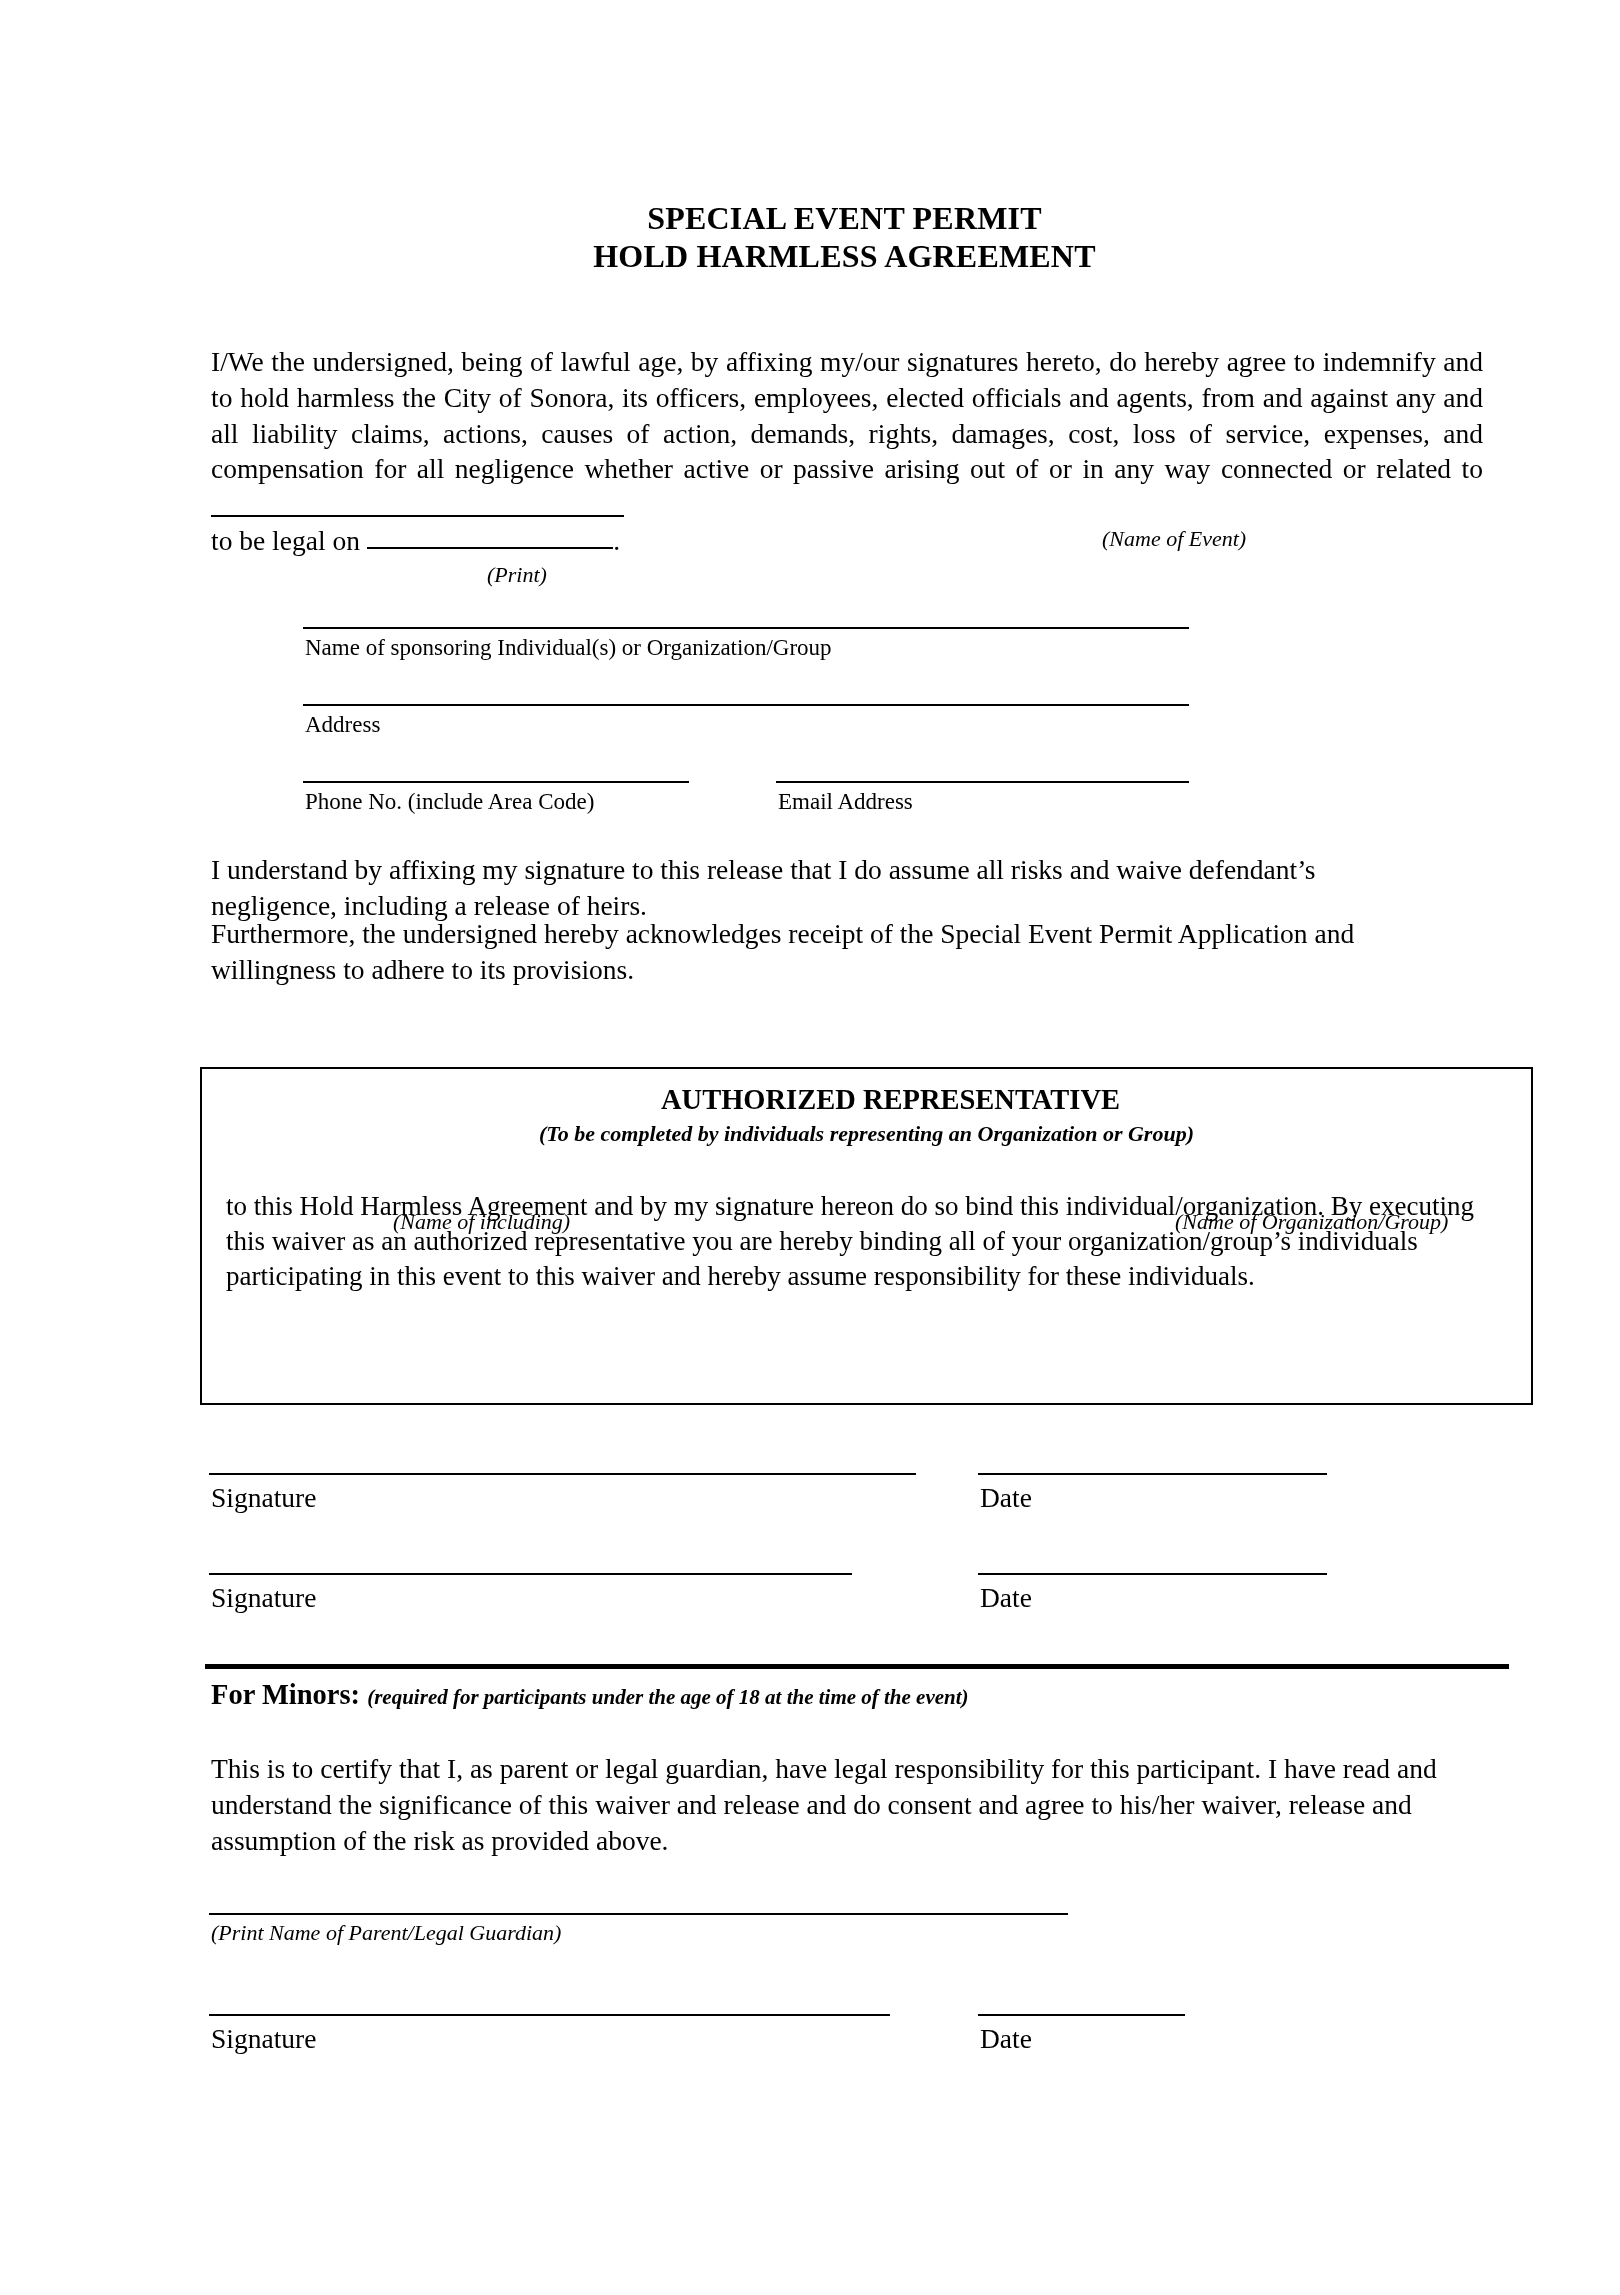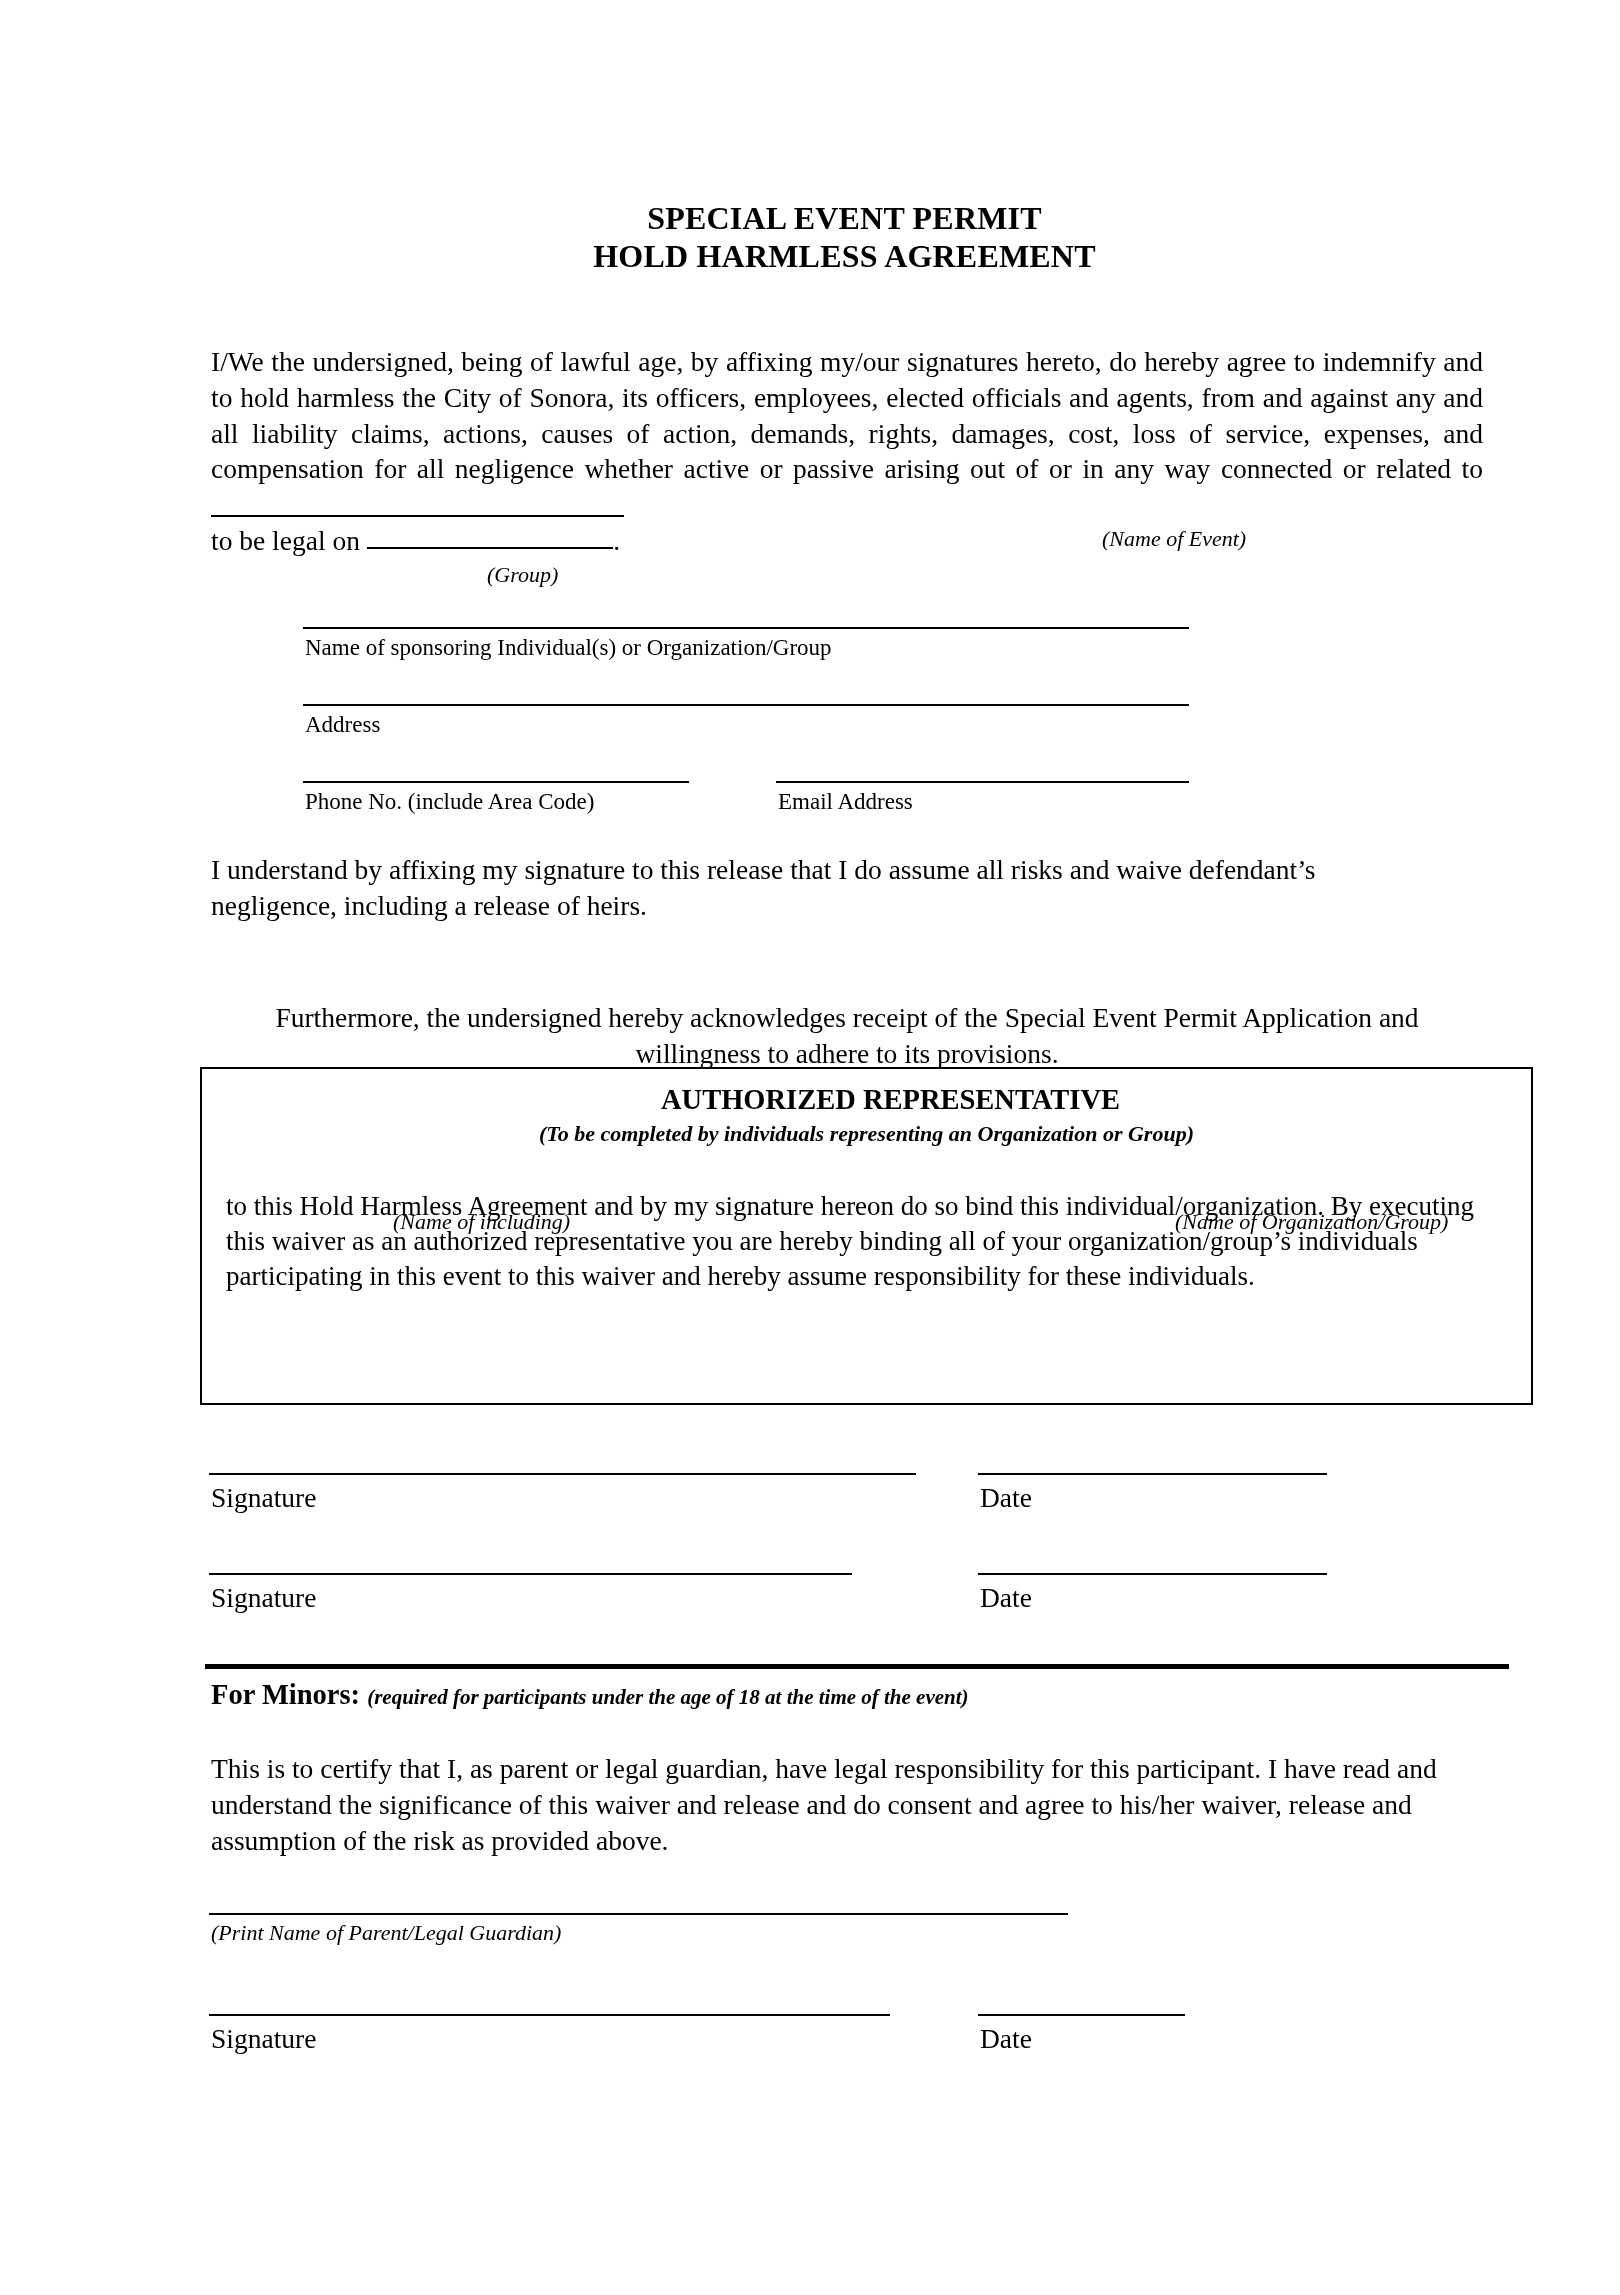--- a/index.html
+++ b/index.html
@@ -125,37 +125,37 @@
   <div class="abs para" style="left:188px; top:344px; width:1272px; text-align:justify;">
     <span>I/We the undersigned, being of lawful age, by affixing my/our signatures hereto, do hereby agree to indemnify and to hold harmless the City of Sonora, its officers, employees, elected officials and agents, from and against any and all liability claims, actions, causes of action, demands, rights, damages, cost, loss of service, expenses, and compensation for all negligence whether active or passive arising out of or in any way connected or related to</span><span class="blank" style="width:413px;"></span>
   </div>
 
   <div class="abs para" style="left:188px; top:519px; width:1272px;">
     <span>to be legal on</span><span class="blank" style="width:246px; margin-left:7.3px;"></span><span>.</span>
   </div>
 
   <div class="abs caption-plain" style="left:1079px; top:527px;">(Name of Event)</div>
 
-  <div class="abs caption-plain" style="left:464px; top:563px;">(Group)</div>
+  <div class="abs caption-plain" style="left:464px; top:563px;">(Print)</div>
 
   <div class="abs rule" style="left:280px; top:627px; width:886px;"></div>
   <div class="abs fieldlabel" style="left:282px; top:635px;">Name of sponsoring Individual(s) or Organization/Group</div>
 
   <div class="abs rule" style="left:280px; top:704px; width:886px;"></div>
   <div class="abs fieldlabel" style="left:282px; top:712px;">Address</div>
 
   <div class="abs rule" style="left:280px; top:781px; width:386px;"></div>
   <div class="abs fieldlabel" style="left:282px; top:789px;">Phone No.  (include Area Code)</div>
 
   <div class="abs rule" style="left:753px; top:781px; width:413px;"></div>
   <div class="abs fieldlabel" style="left:755px; top:789px;">Email Address</div>
 
   <div class="abs para" style="left:188px; top:852px; width:1148px;">I understand by affixing my signature to this release that I do assume all risks and waive defendant’s negligence, including a release of heirs.</div>
 
-  <div class="abs para" style="left:188px; top:1000px; width:1272px;text-align:center;">Furthermore, the undersigned hereby acknowledges receipt of the Special Event Permit Application and willingness to adhere to its provisions.</div>
+  <div class="abs para" style="left:188px; top:916px; width:1272px;">Furthermore, the undersigned hereby acknowledges receipt of the Special Event Permit Application and willingness to adhere to its provisions.</div>
 
   <div id="auth-box">
 
     <div class="auth-title">AUTHORIZED REPRESENTATIVE</div>
 
     <div class="auth-sub">(To be completed by individuals representing an Organization or Group)</div>
 
 
     <div style="position:absolute; left:191px; top:141px;" class="caption-plain">(Name of including)</div>
     <div style="position:absolute; left:973px; top:141px;" class="caption-plain">(Name of Organization/Group)</div>

